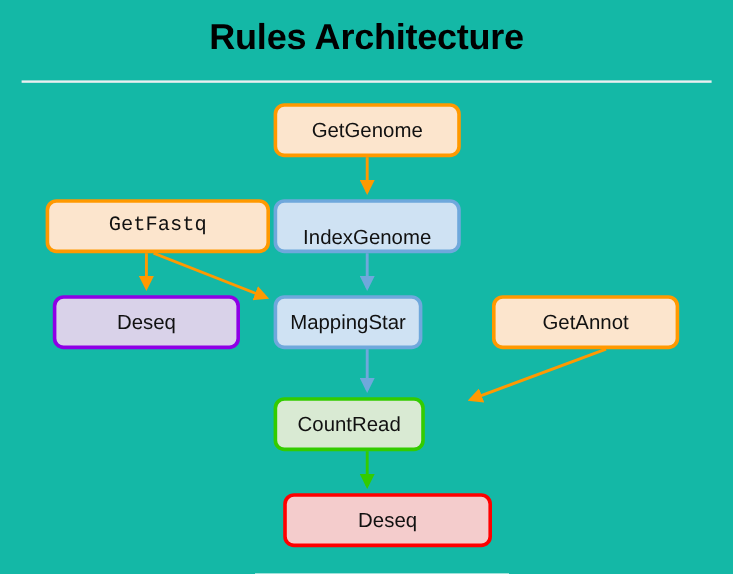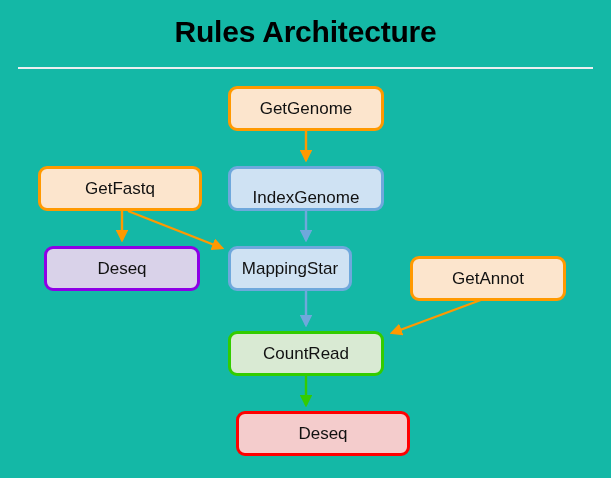--- a/index.html
+++ b/index.html
@@ -59,31 +59,31 @@
     color: #111111;
     text-align: center;
     white-space: nowrap;
     cursor: pointer;
   }
   .node-label {
     pointer-events: none;
   }
   .n-getgenome   { left: 228px; top: 86px;  width: 156px; height: 45px;
                    border-color: #ff9900; background: #fce5cd; }
-  .n-getfastq    { left: 38px;  top: 166px; width: 164px; height: 45px;
-                   border-color: #ff9900; background: #fce5cd; }
+  .n-getfastq    { left: 38px;  top: 166px; width: 187px; height: 45px;
+                   border-color: #ff9900; background: #fce5cd; font-family: Liberation Mono, monospace; }
   .n-indexgenome { left: 228px; top: 166px; width: 156px; height: 45px;
                    border-color: #6fa8dc; background: #cfe2f3; align-items: flex-end; }
   .n-fastqc      { left: 44px;  top: 246px; width: 156px; height: 45px;
                    border-color: #8e00e6; background: #d9d2e9; }
   .n-mappingstar { left: 228px; top: 246px; width: 124px; height: 45px;
                    border-color: #6fa8dc; background: #cfe2f3; }
-  .n-getannot    { left: 410px; top: 256px; width: 156px; height: 45px;
+  .n-getannot    { left: 410px; top: 246px; width: 156px; height: 45px;
                    border-color: #ff9900; background: #fce5cd; }
-  .n-countread   { left: 228px; top: 331px; width: 156px; height: 45px;
+  .n-countread   { left: 228px; top: 331px; width: 126px; height: 45px;
                    border-color: #33cc00; background: #d9ead3; }
   .n-deseq       { left: 236px; top: 411px; width: 174px; height: 45px;
                    border-color: #ff0000; background: #f4cccc; }
 </style>
 </head>
 <body>
 
 <div id="page">
 
   <div class="title">Rules Architecture</div>

